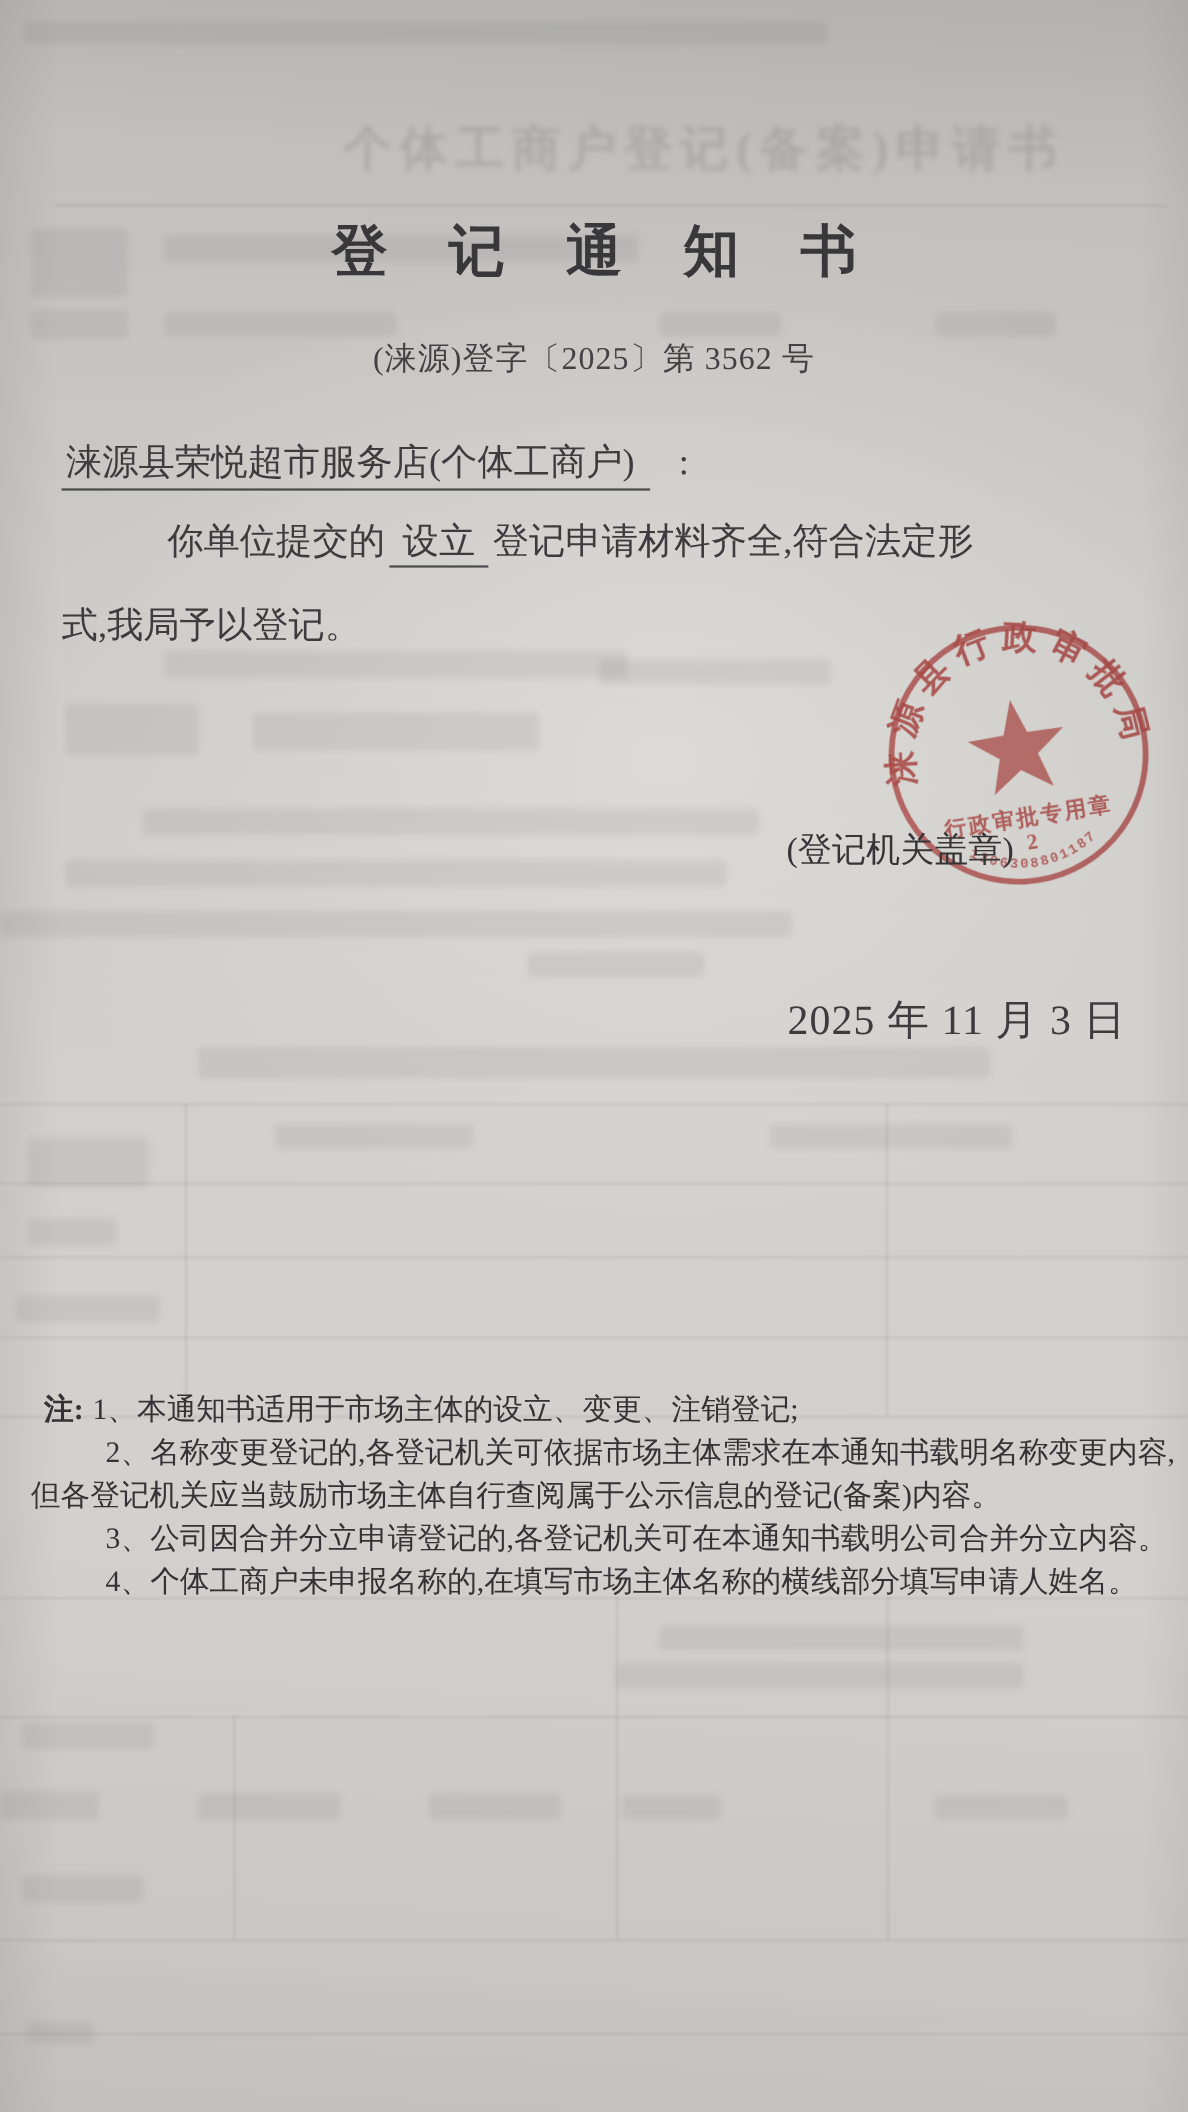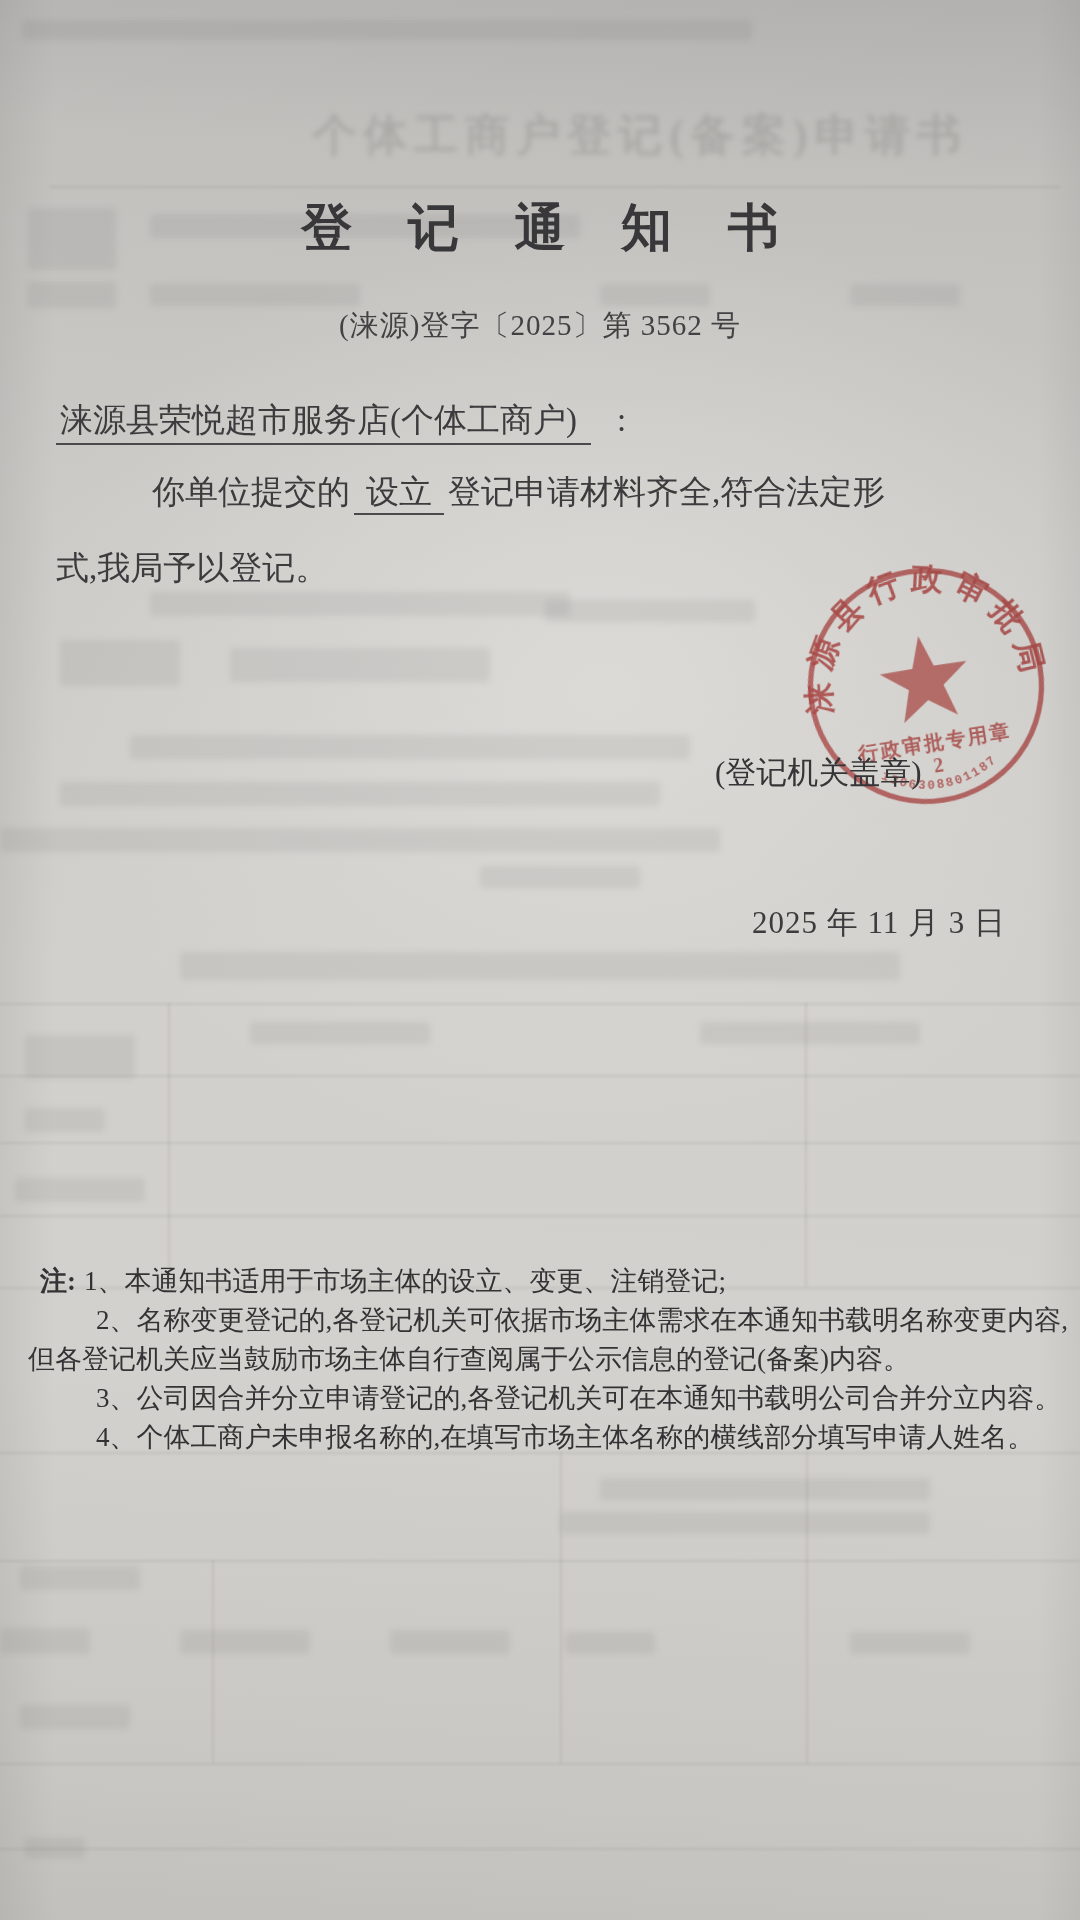--- a/index.html
+++ b/index.html
@@ -25,21 +25,21 @@
   .docnum{position:absolute;top:306px;left:0;width:100%;text-align:center;
     font-size:29px;letter-spacing:1px;color:#424244;}
   .addr{position:absolute;top:398px;left:56px;font-size:33px;color:#3c3c3e;white-space:nowrap;}
   .addr .uline{border-bottom:2px solid #4a4a4c;padding:0 14px 5px 4px;}
   .addr .colon{margin-left:26px;}
   .bodyline{position:absolute;left:56px;font-size:33px;color:#3c3c3e;white-space:nowrap;}
   .b1{top:470px;padding-left:96px;}
   .b2{top:546px;}
   .rtype{border-bottom:2px solid #4a4a4c;padding:0 12px 3px 12px;margin:0 4px;}
   .seal-caption{position:absolute;top:752px;left:715px;font-size:31px;color:#353537;z-index:5;text-align:right;}
-  .dateline{position:absolute;top:902px;left:752px;font-size:31px;letter-spacing:1px;color:#3c3c3e;z-index:5;}
+  .dateline{position:absolute;top:902px;left:716px;font-size:38px;letter-spacing:1px;color:#3c3c3e;z-index:5;}
   .notes{position:absolute;top:1262px;left:40px;right:12px;font-size:27px;line-height:39px;color:#333335;}
   .notes .nl{white-space:nowrap;}
   .notes .ind{padding-left:56px;}
   .notes .hang{margin-left:-12px;}
   .note-label{font-weight:700;margin-right:8px;}
   
   .stamp{position:absolute;top:560px;left:800px;width:252px;height:252px;z-index:4;
     transform:rotate(-9deg);opacity:.88;filter:blur(.4px);mix-blend-mode:multiply;}
 </style>
 </head>

